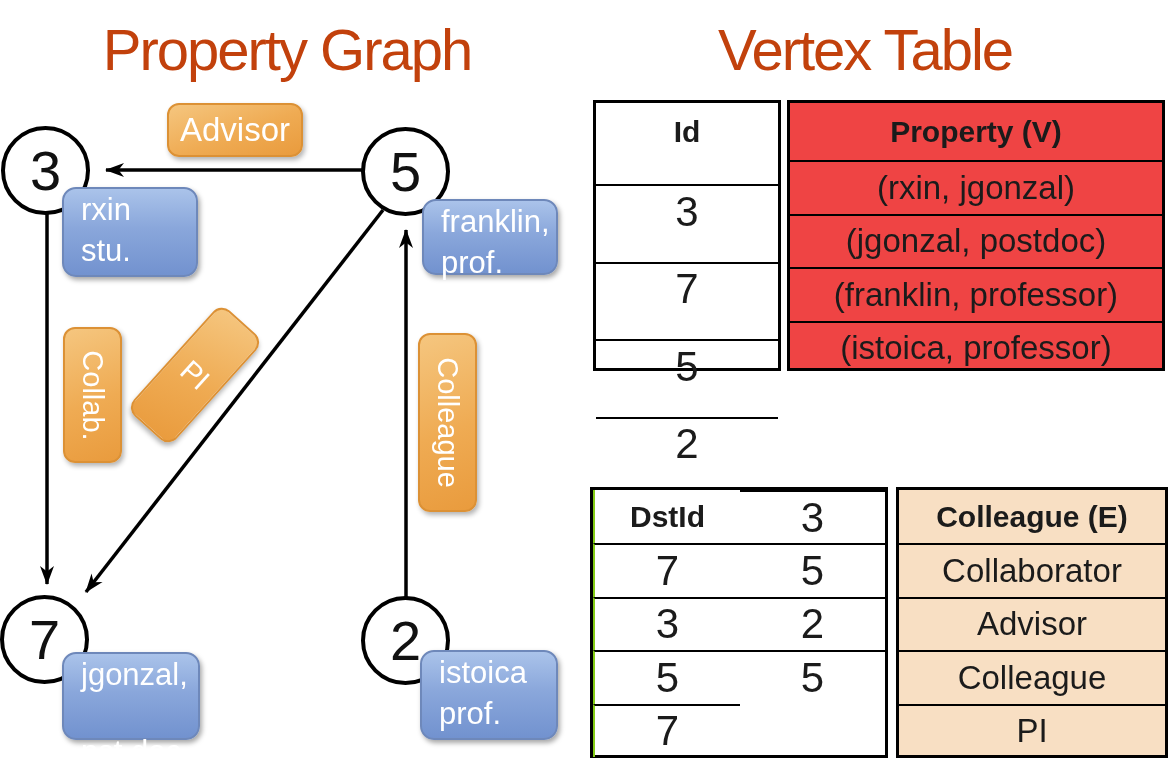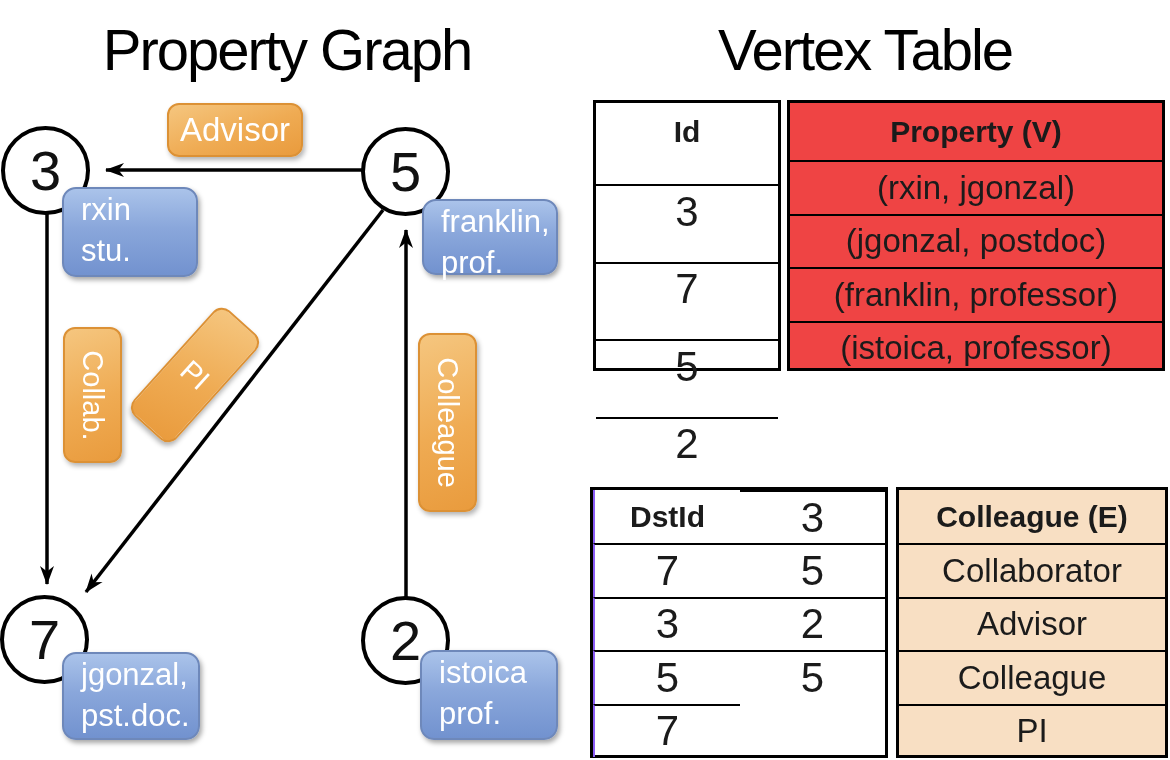--- a/index.html
+++ b/index.html
@@ -7,21 +7,21 @@
   body {
     width: 1170px; height: 760px;
     font-family: "Liberation Sans", "DejaVu Sans", sans-serif;
     position: relative; overflow: hidden; color: #1b1b1b;
   }
   .stage { position: absolute; inset: 0; }
 
   
   .big-title {
     position: absolute; text-align: center;
-    font-size: 58px; font-weight: 400; letter-spacing: -2px; color: #000000;
+    font-size: 58px; font-weight: 400; letter-spacing: -2px; color: #c2410c;
     white-space: nowrap;
   }
   .t-graph  { left: 0;   top: 16px;  width: 574px; }
   .t-vertex { left: 585px; top: 16px; width: 560px; }
   .t-edge   { left: 585px; top: 398px; width: 566px; }
 
   
   .edges-svg { position: absolute; left: 0; top: 0; width: 585px; height: 760px; }
 
   .gnode {
@@ -39,21 +39,21 @@
     position: absolute; z-index: 3; border-radius: 14px;
     background: linear-gradient(180deg, #aac3ea 0%, #8aa7db 45%, #7292cf 100%);
     border: 2px solid #6e88ba;
     box-shadow: 2px 3px 5px rgba(0,0,0,0.35);
     color: #ffffff; font-size: 31px; line-height: 41px;
     display: flex; flex-direction: column; justify-content: flex-start;
     padding-left: 17px;
   }
   .vb-rxin     { left:  62px; top: 187px; width: 136px; height: 90px; }
   .vb-franklin { left: 422px; top: 199px; width: 136px; height: 76px; }
-  .vb-jgonzal  { left:  62px; top: 652px; width: 138px; height: 88px; }
+  .vb-jgonzal  { left:  62px; top: 652px; width: 138px; height: 88px; gap: 36px; }
   .vb-istoica  { left: 420px; top: 650px; width: 138px; height: 90px; }
 
   .ebox {
     position: absolute; z-index: 3; border-radius: 12px;
     background: linear-gradient(160deg, #f5c67f 0%, #efab53 55%, #e99b3d 100%);
     border: 2px solid #dc9135;
     box-shadow: 2px 3px 5px rgba(0,0,0,0.3);
     color: #ffffff;
     display: flex; align-items: center; justify-content: center;
   }
@@ -67,21 +67,21 @@
   
   .subtable {
     position: absolute; display: grid; background: #ffffff;
     border: 3px solid #000000;
   }
   .cell {
     display: flex; align-items: center; justify-content: center;
     border-top: 2px solid #000000; white-space: nowrap;
   }
   .cell.first-row { border-top: none; }
-  .cell.col2 { border-left: 2px solid #8b5cf6; }
+  .cell.col2 { border-left: 2px solid #84cc16; }
   .hdr  { font-weight: 700; font-size: 30px; }
   .numc { font-size: 42px; font-weight: 400; }
   .txtc { font-size: 33px; font-weight: 400; }
 
   .vt-id   { left: 593px; top: 100px; width: 188px; height: 271px;
              grid-template-rows: 57px 53.5px 53.5px 53.5px 53.5px; gap: 24px; }
   .vt-prop { left: 787px; top: 100px; width: 378px; height: 271px;
              grid-template-rows: 57px 53.5px 53.5px 53.5px 53.5px;
              background: #ef4444; }
   .et-ids  { left: 590px; top: 487px; width: 298px; height: 271px;

